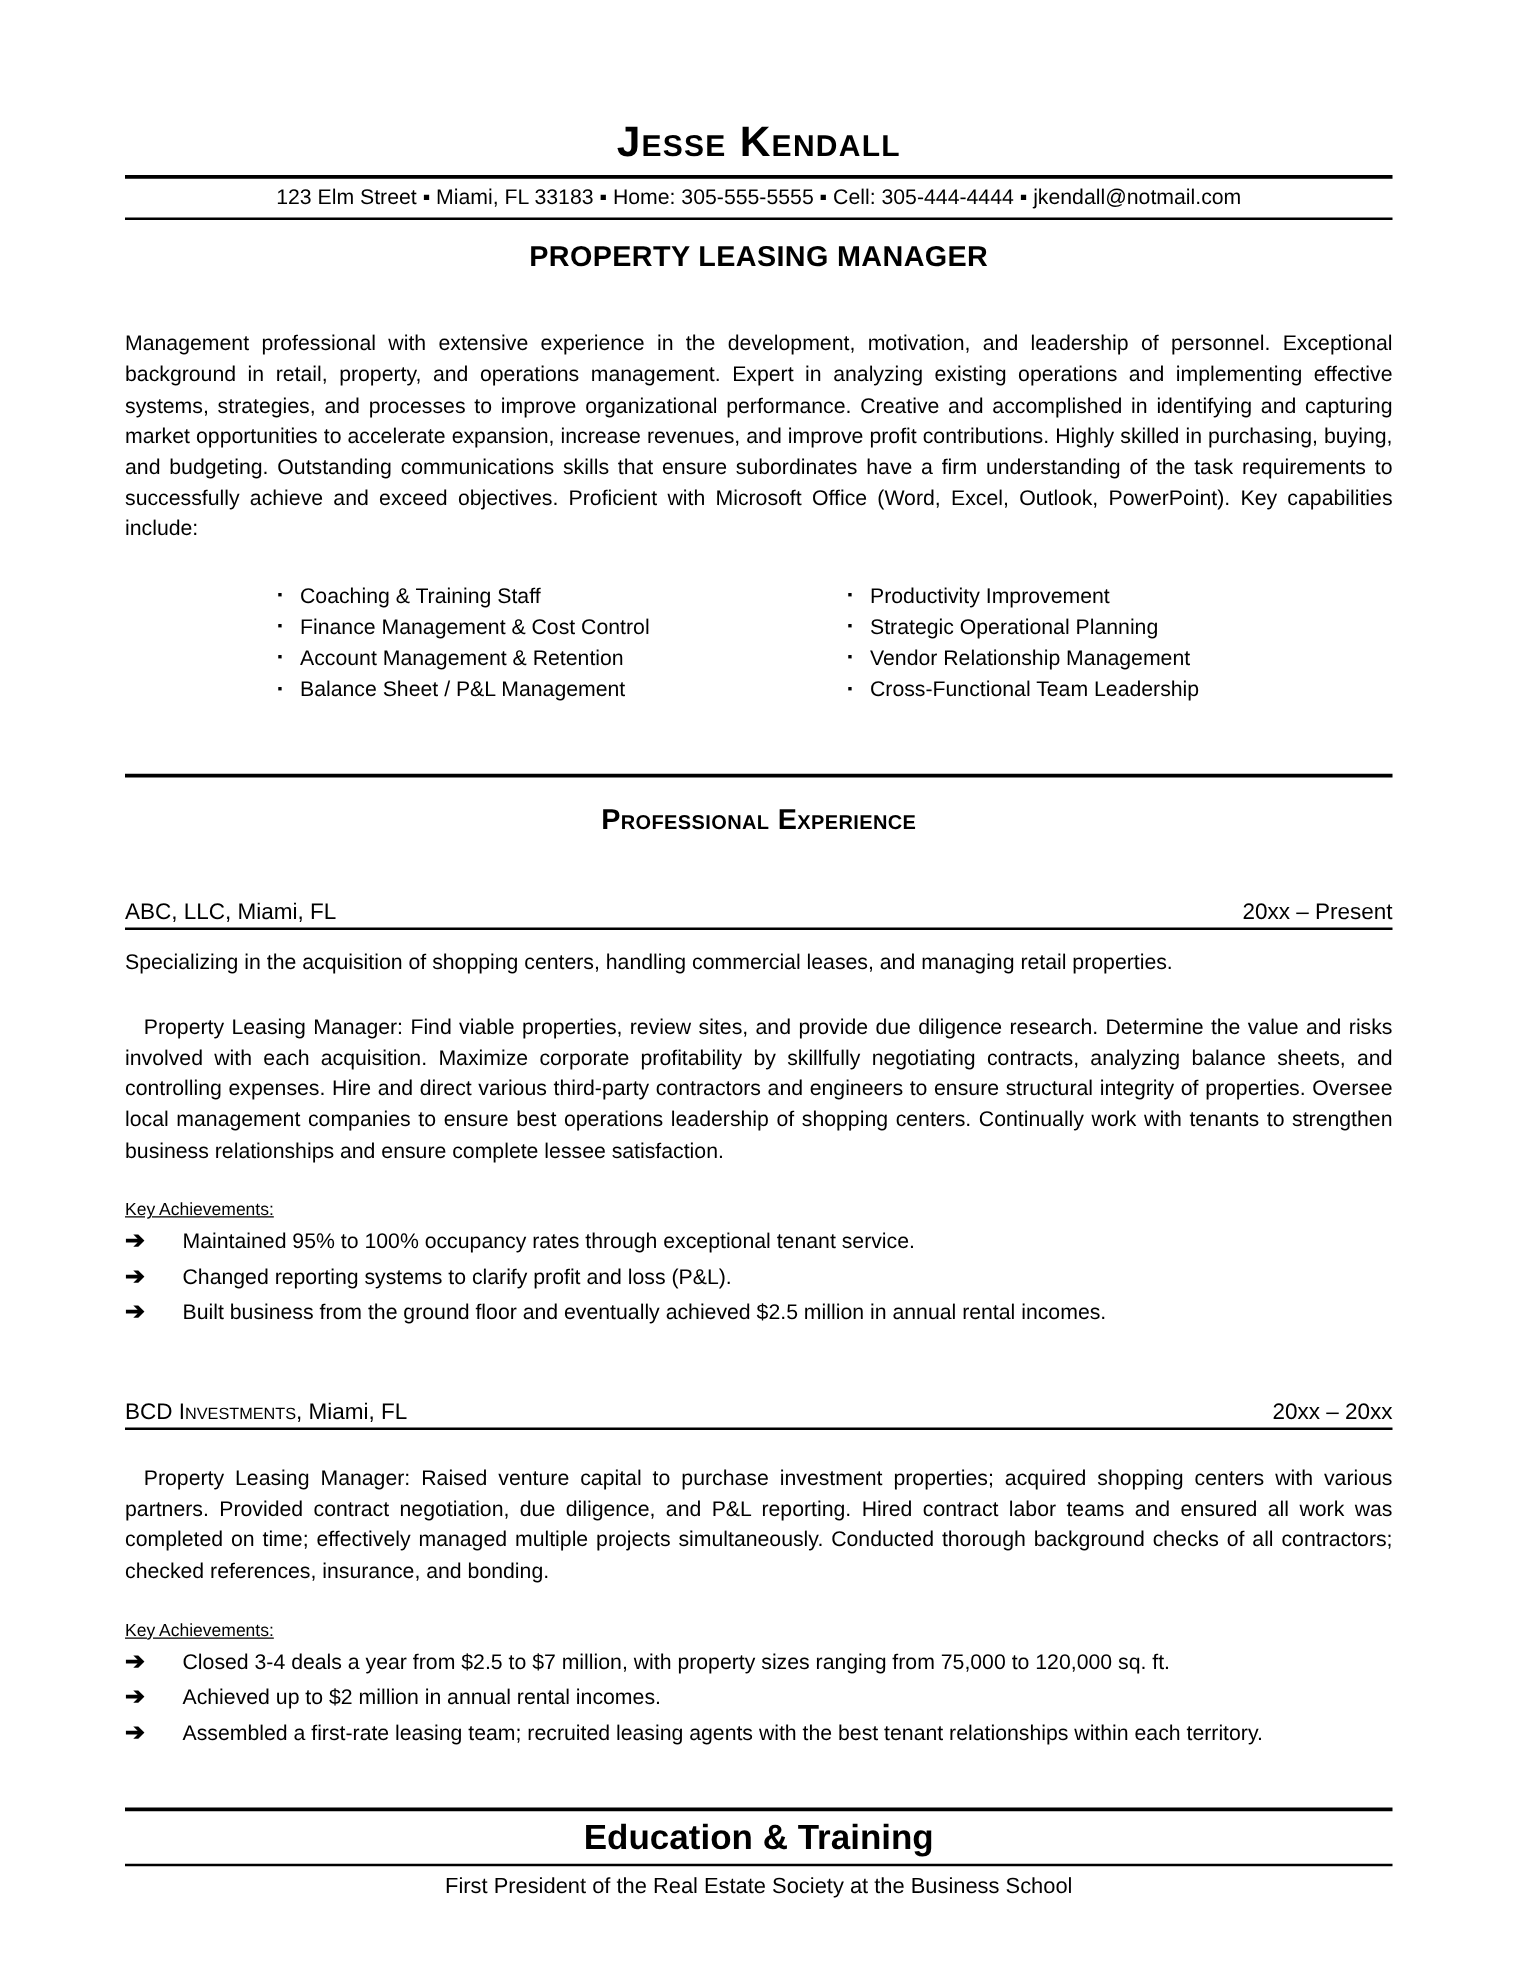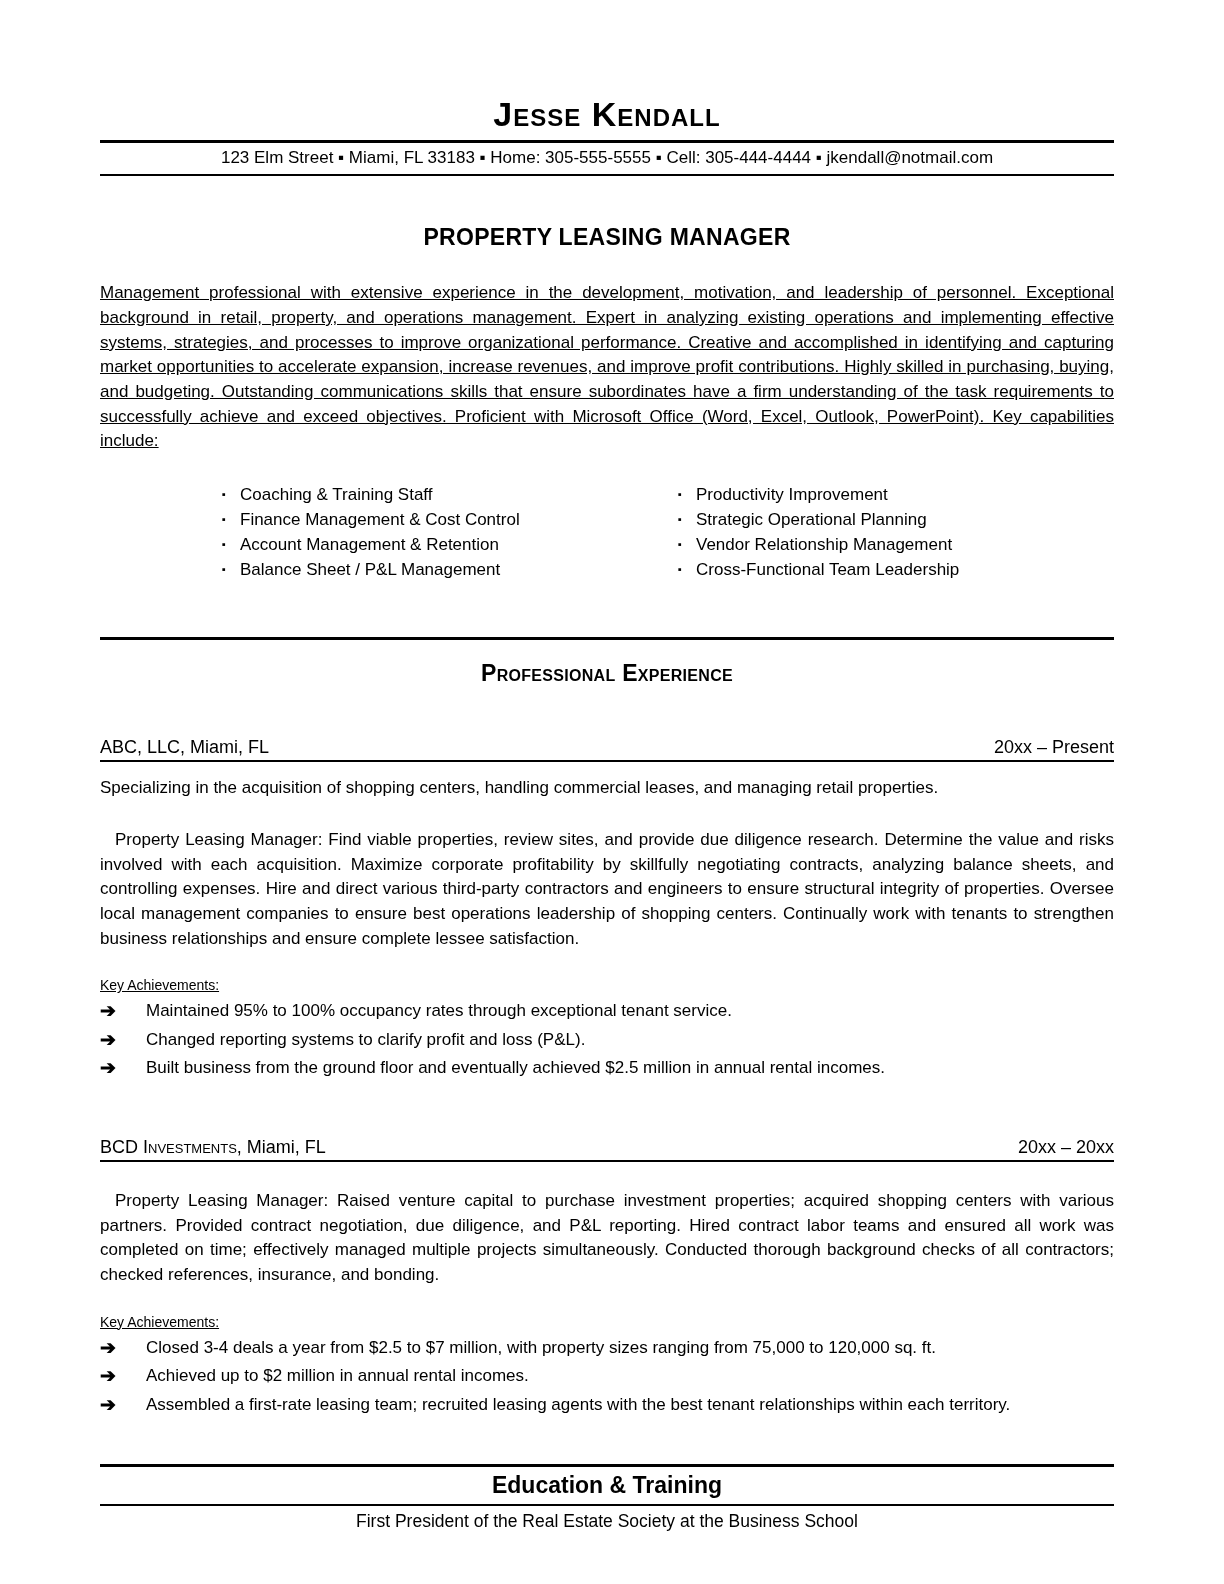--- a/index.html
+++ b/index.html
@@ -25,25 +25,25 @@
     line-height: 1.1;
   }
   .rule-3 { border: none; border-top: 3px solid #000; height: 0; }
   .rule-2 { border: none; border-top: 2px solid #000; height: 0; }
   .header-rule-top { margin-top: 7px; }
   .contact { font-size: 17px; padding: 5px 0 6px; }
 
   .doc-title {
     font-size: 23px;
     font-weight: bold;
-    margin-top: 48px;
+    margin-top: 16px;
     letter-spacing: 0.3px;
   }
 
-  .summary { margin-top: 30px; line-height: 1.45; text-decoration: underline; }
+  .summary { margin-top: 44px; line-height: 1.45; }
 
   .caps { display: flex; margin-top: 29px; line-height: 1.36; }
   .caps-col { list-style: none; }
   .caps-col.left { flex: 0 0 578px; padding-left: 122px; }
   .caps-col.right { flex: 1; }
   .cap-item { display: flex; margin-bottom: 2px; }
   .sq-bullet { flex: 0 0 18px; font-size: 11px; line-height: 23px; }
 
   .section-block { margin-top: 54px; }
   .sec-title {
@@ -73,21 +73,21 @@
     font-size: 14px;
   }
   .ach-list { margin-top: 6px; }
   .ach-item { display: flex; margin-top: 4px; line-height: 1.45; }
   .arrow-bullet { flex: 0 0 46px; font-size: 19px; font-weight: bold; line-height: 1.25; }
   .ach-text { flex: 1; }
 
   .job2-row { margin-top: 56px; }
 
   .edu-block { margin-top: 46px; }
-  .edu-title { font-size: 23px; font-weight: bold; padding: 5px 0; }
+  .edu-title { font-size: 28px; font-weight: bold; padding: 5px 0; }
   .edu-degree { margin-top: 24px; font-size: 18px; font-weight: bold; }
   .edu-detail { margin-top: 5px; font-size: 17.5px; }
 </style>
 </head>
 <body>
 
 <div class="page">
 
   <div class="center name smallcaps">Jesse Kendall</div>
   <hr class="rule-3 header-rule-top">

